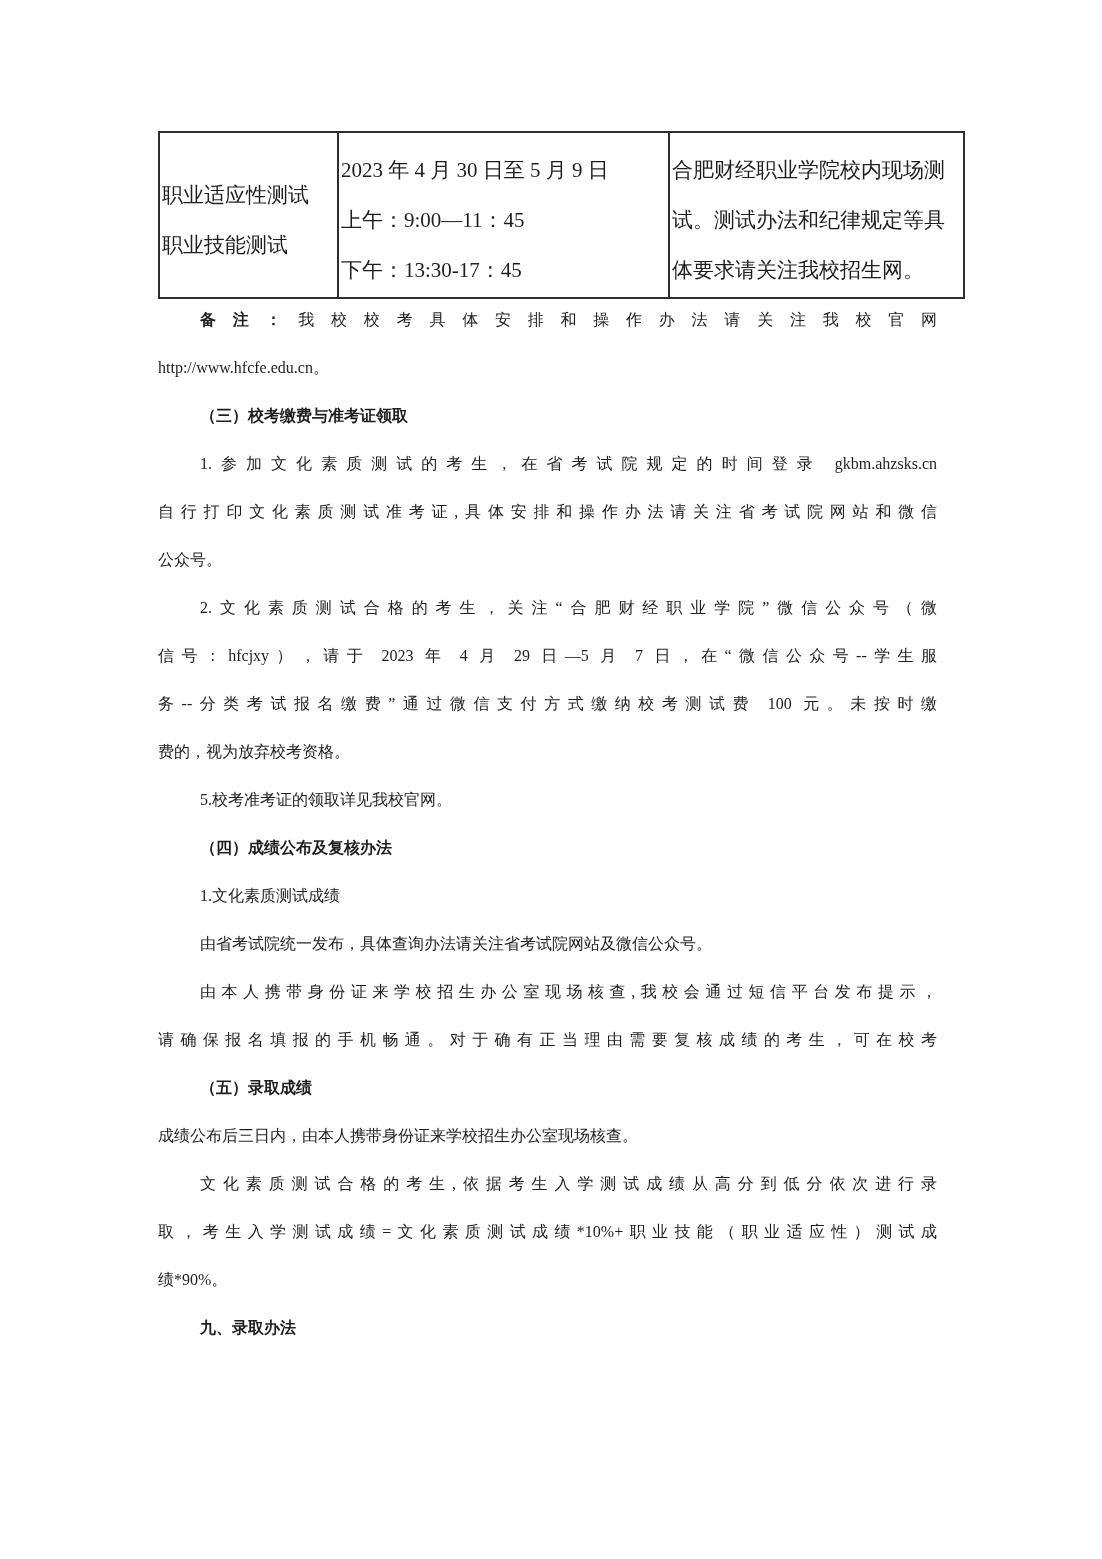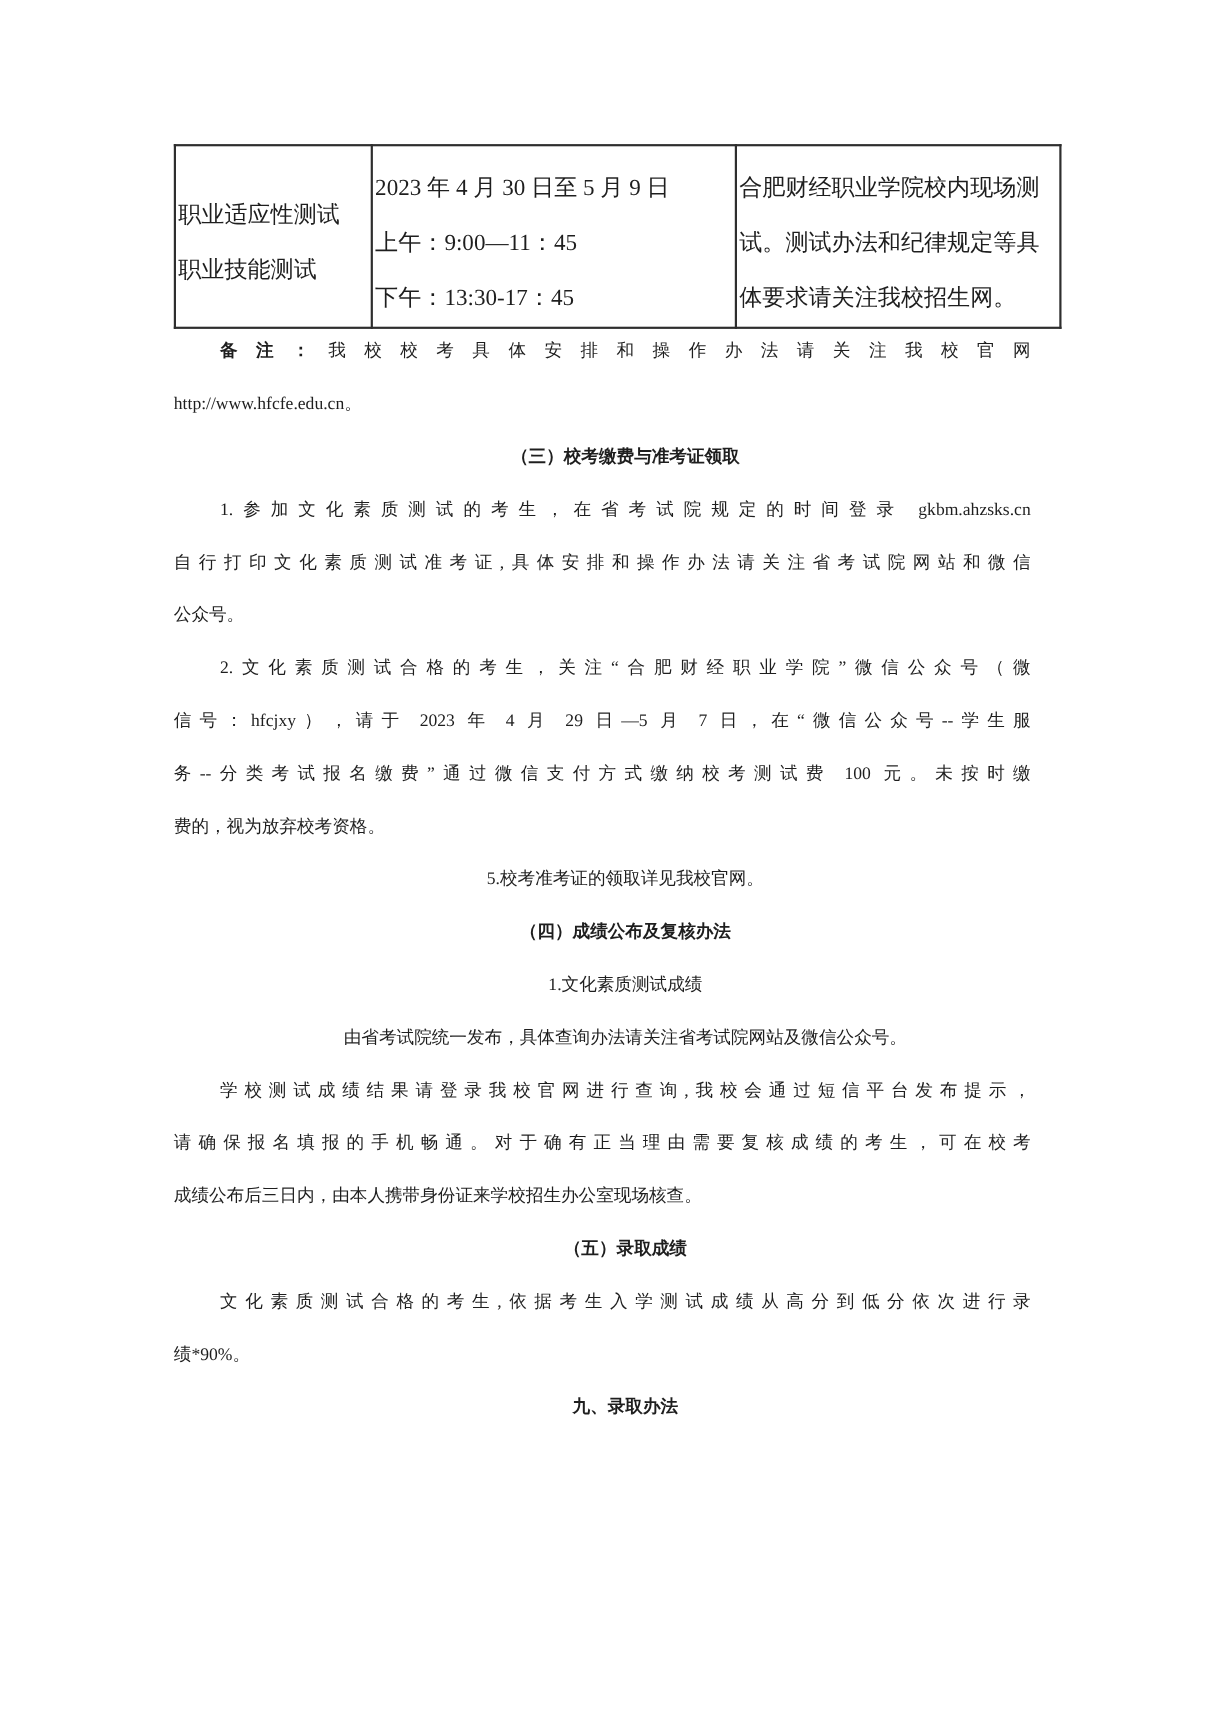--- a/index.html
+++ b/index.html
@@ -45,21 +45,21 @@
   .line {
     line-height: 48px;
     white-space: nowrap;
     text-align: left;
   }
   .fill {                 
     white-space: normal;
     text-align: justify;
     text-align-last: justify;
   }
-  .indent { text-indent: 42px; text-align: center; }
+  .indent { text-indent: 42px; }
   .bold   { font-weight: 700; }
   .heading { font-weight: 700; }
 </style>
 </head>
 <body>
 
 <div class="page">
 
   <table class="sched">
     <colgroup>
@@ -95,22 +95,23 @@
     <div class="line fill">自行打印文化素质测试准考证,具体安排和操作办法请关注省考试院网站和微信</div>
     <div class="line">公众号。</div>
     <div class="line fill indent">2.文化素质测试合格的考生，关注“合肥财经职业学院”微信公众号（微</div>
     <div class="line fill">信号：hfcjxy），请于 2023 年 4 月 29 日—5 月 7 日，在“微信公众号--学生服</div>
     <div class="line fill">务--分类考试报名缴费”通过微信支付方式缴纳校考测试费 100 元。未按时缴</div>
     <div class="line">费的，视为放弃校考资格。</div>
     <div class="line indent">5.校考准考证的领取详见我校官网。</div>
     <div class="line indent heading">（四）成绩公布及复核办法</div>
     <div class="line indent">1.文化素质测试成绩</div>
     <div class="line indent">由省考试院统一发布，具体查询办法请关注省考试院网站及微信公众号。</div>
-    <div class="line fill indent">学校测试成绩结果请登录我校官网进行查询,我校会通过短信平台发布提示，</div>
+    <div class="line fill indent">由本人携带身份证来学校招生办公室现场核查,我校会通过短信平台发布提示，</div>
     <div class="line fill">请确保报名填报的手机畅通。对于确有正当理由需要复核成绩的考生，可在校考</div>
+    <div class="line indent heading">（五）录取成绩</div>
     <div class="line">成绩公布后三日内，由本人携带身份证来学校招生办公室现场核查。</div>
-    <div class="line indent heading">（五）录取成绩</div>
     <div class="line fill indent">文化素质测试合格的考生,依据考生入学测试成绩从高分到低分依次进行录</div>
+    <div class="line fill">取，考生入学测试成绩=文化素质测试成绩*10%+职业技能（职业适应性）测试成</div>
     <div class="line">绩*90%。</div>
     <div class="line indent heading">九、录取办法</div>
   </div>
 
 </div>
 
 </body></html>

